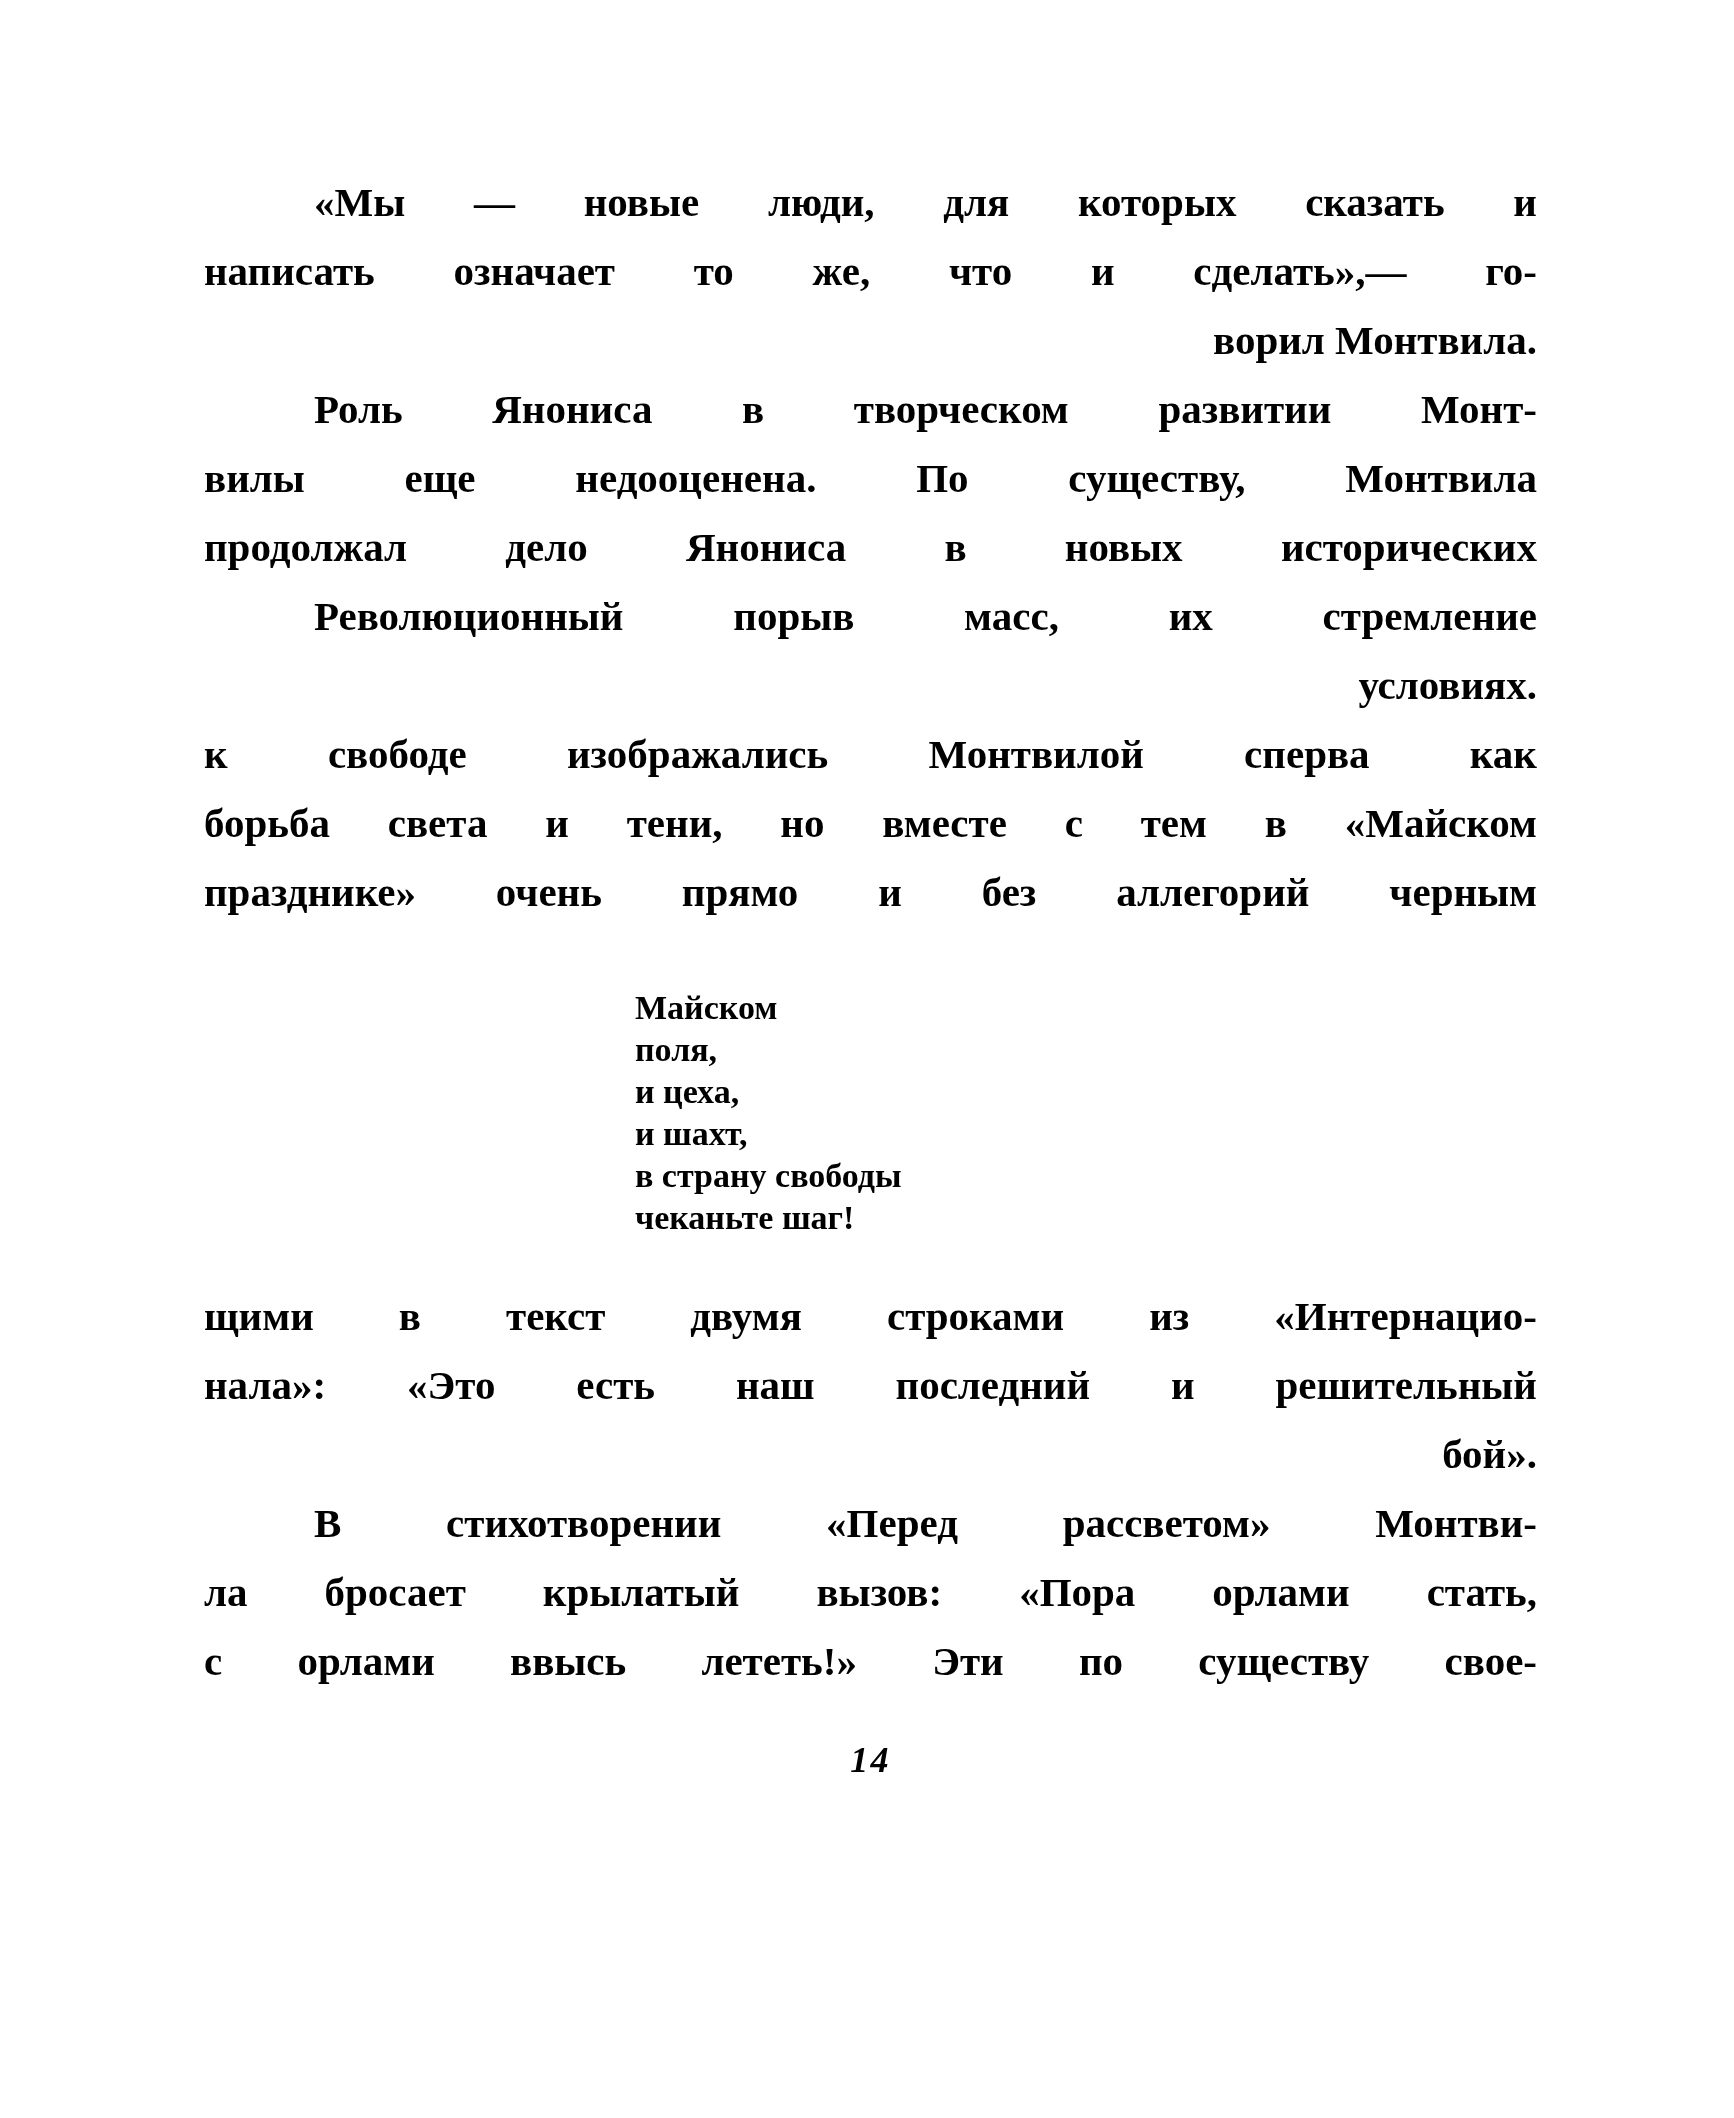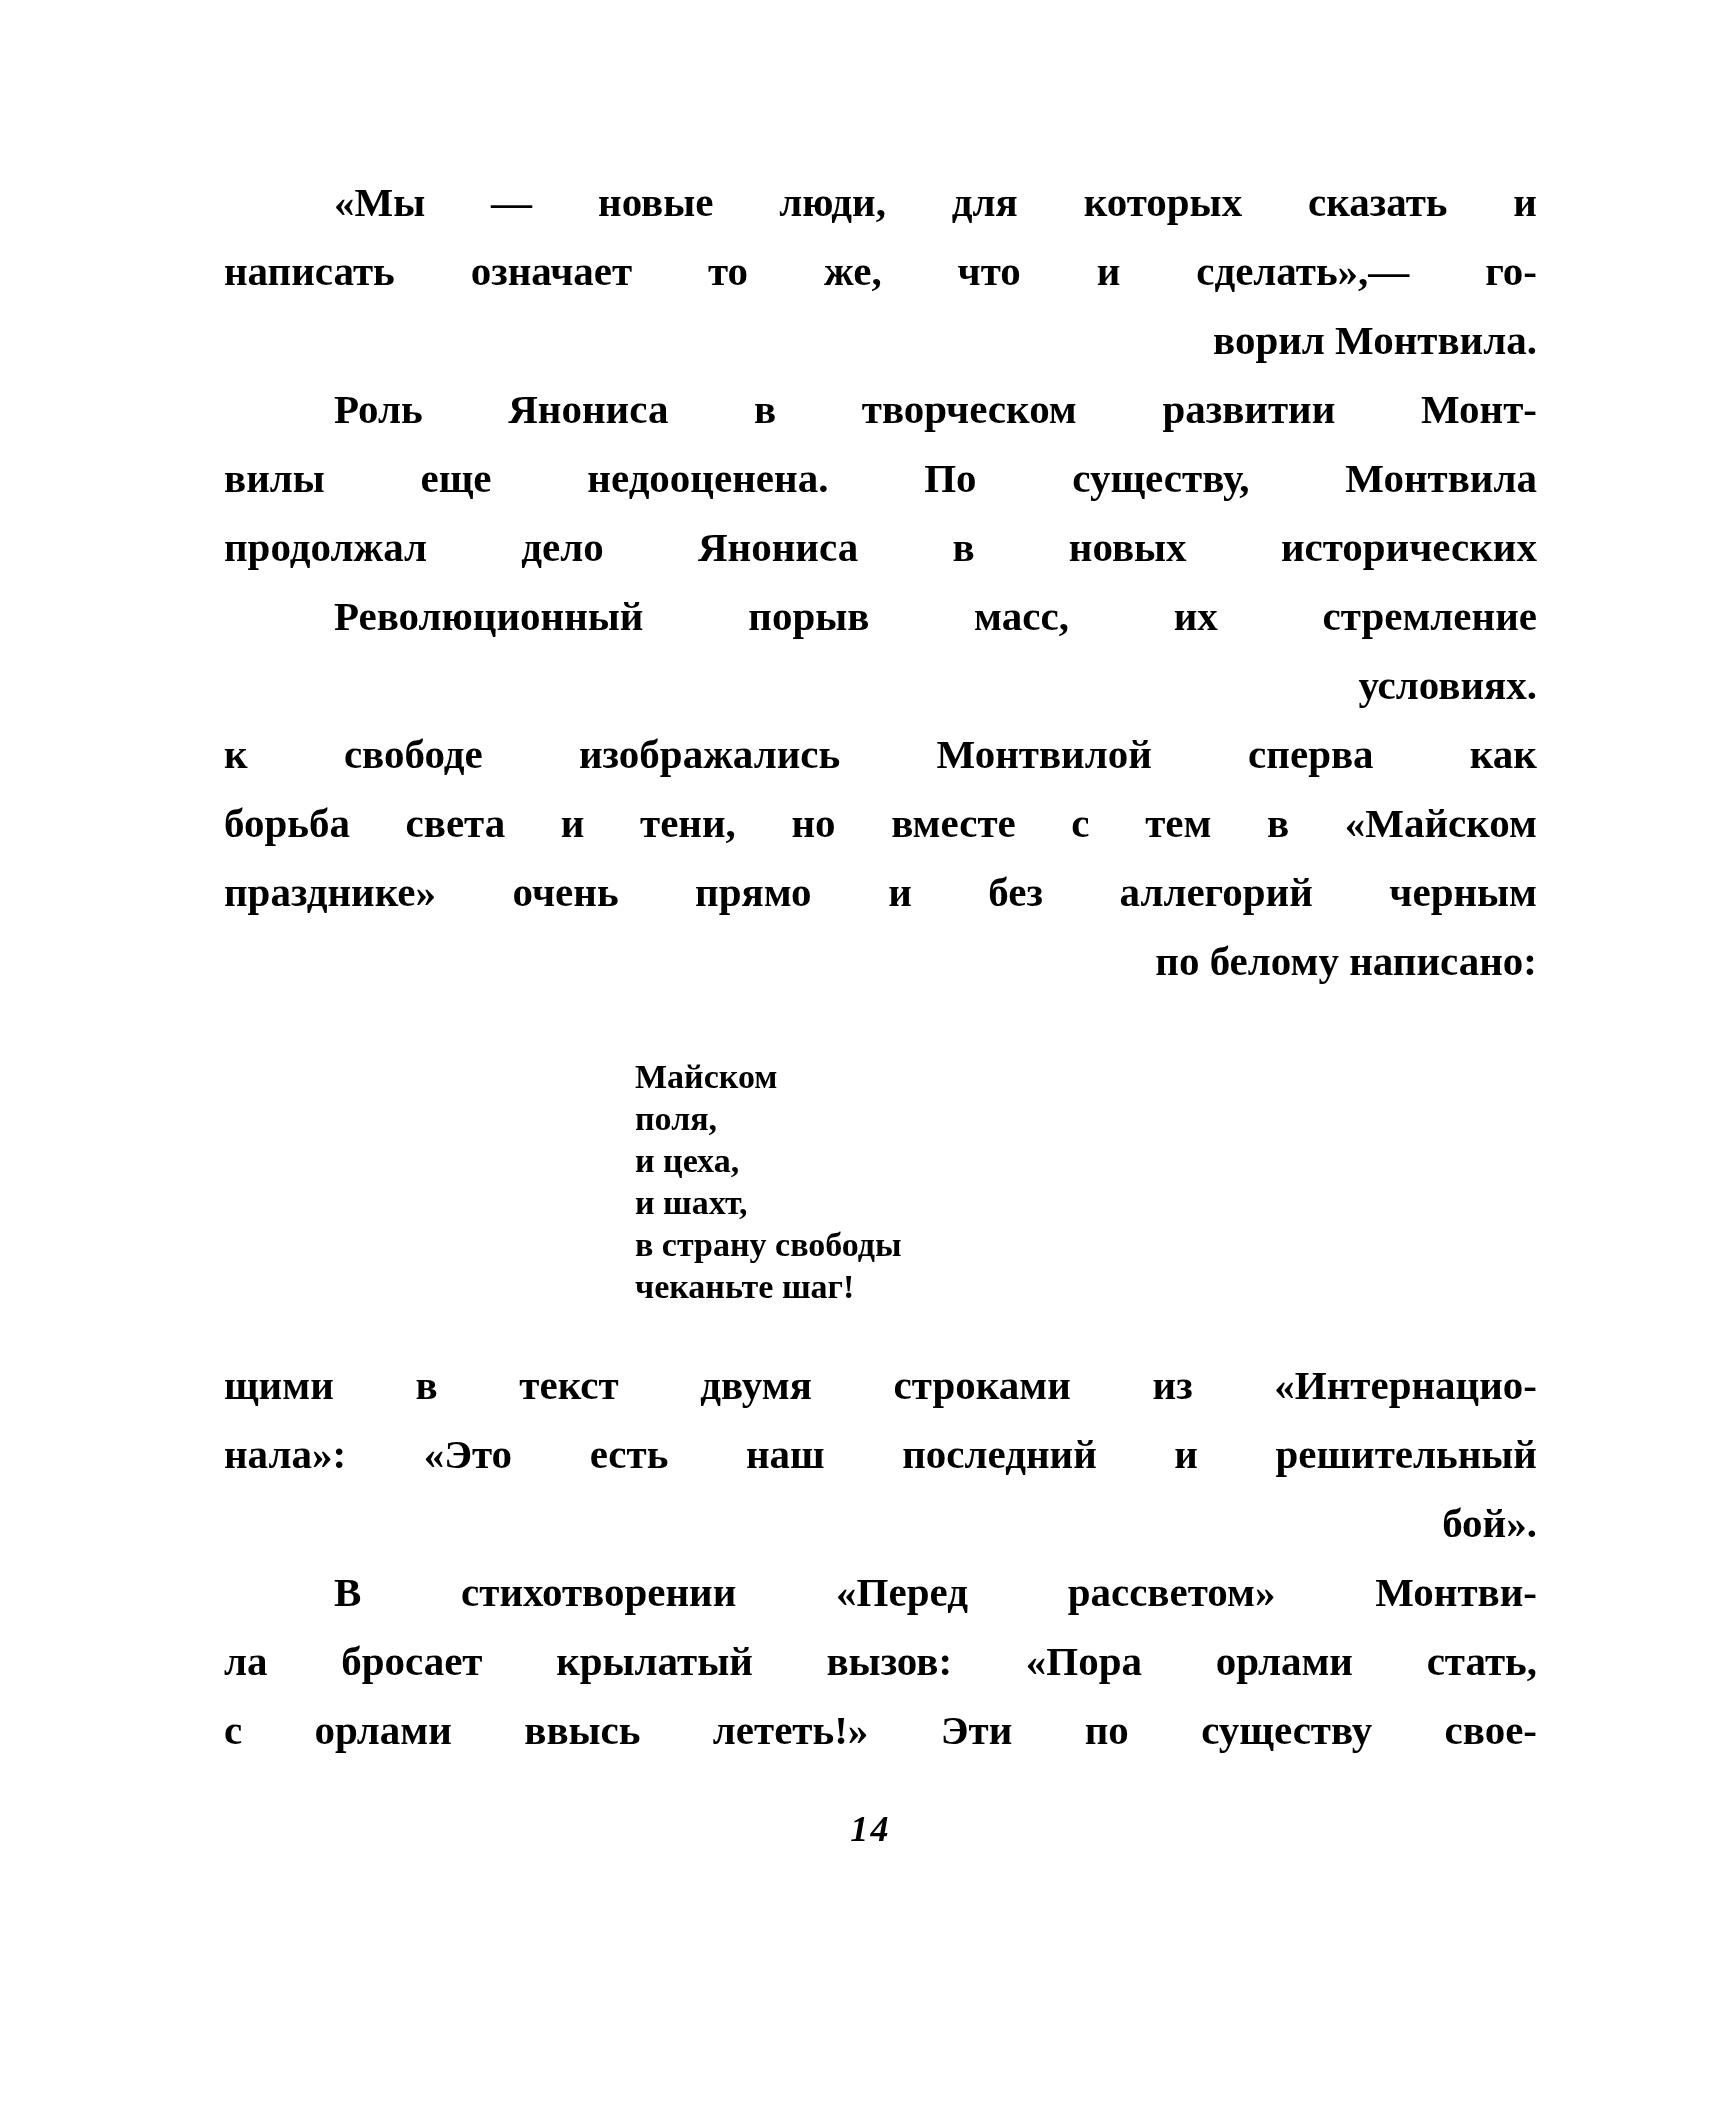--- a/index.html
+++ b/index.html
@@ -21,21 +21,20 @@
     font-size:41px;
     line-height:69px;
   }
   .ln{
     margin:0;
     padding:0;
   }
   .ln.j{
     text-align:justify;
     text-align-last:justify;
-    margin-left:20px;
   }
   .ln.l{
     text-align:right;
   }
   .ln.ind{
     text-indent:110px;
   }
   .poem{
     margin:60px 0 43px 431px;
     font-size:34px;
@@ -66,21 +65,20 @@
 
     <p class="ln j ind">Роль Янониса в творческом развитии Монт-</p>
     <p class="ln j">вилы еще недооценена. По существу, Монтвила</p>
     <p class="ln j">продолжал дело Янониса в новых исторических</p>
     <p class="ln j ind">Революционный порыв масс, их стремление</p>
 
     <p class="ln l">условиях.</p>
     <p class="ln j">к свободе изображались Монтвилой сперва как</p>
     <p class="ln j">борьба света и тени, но вместе с тем в «Майском</p>
     <p class="ln j">празднике» очень прямо и без аллегорий черным</p>
-    <p class="ln l">по белому написано:</p>
 
     <div class="poem">
       <p class="ln">Майском</p>
       <p class="ln">поля,</p>
       <p class="ln">и цеха,</p>
       <p class="ln">и шахт,</p>
       <p class="ln">в страну свободы</p>
       <p class="ln">чеканьте шаг!</p>
     </div>
 

